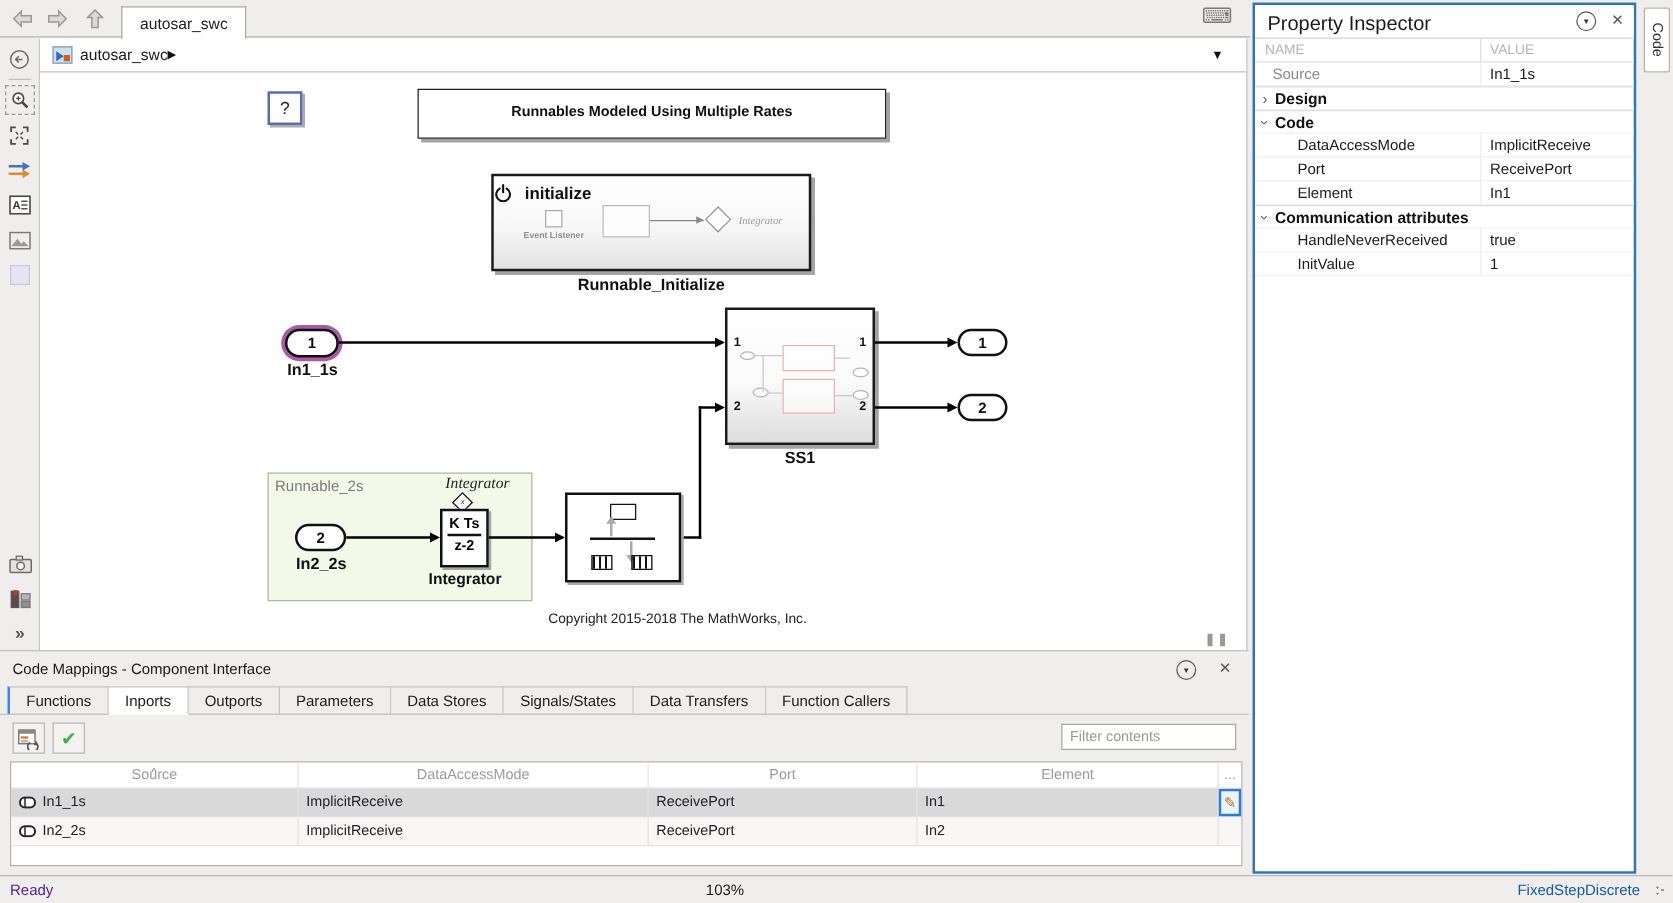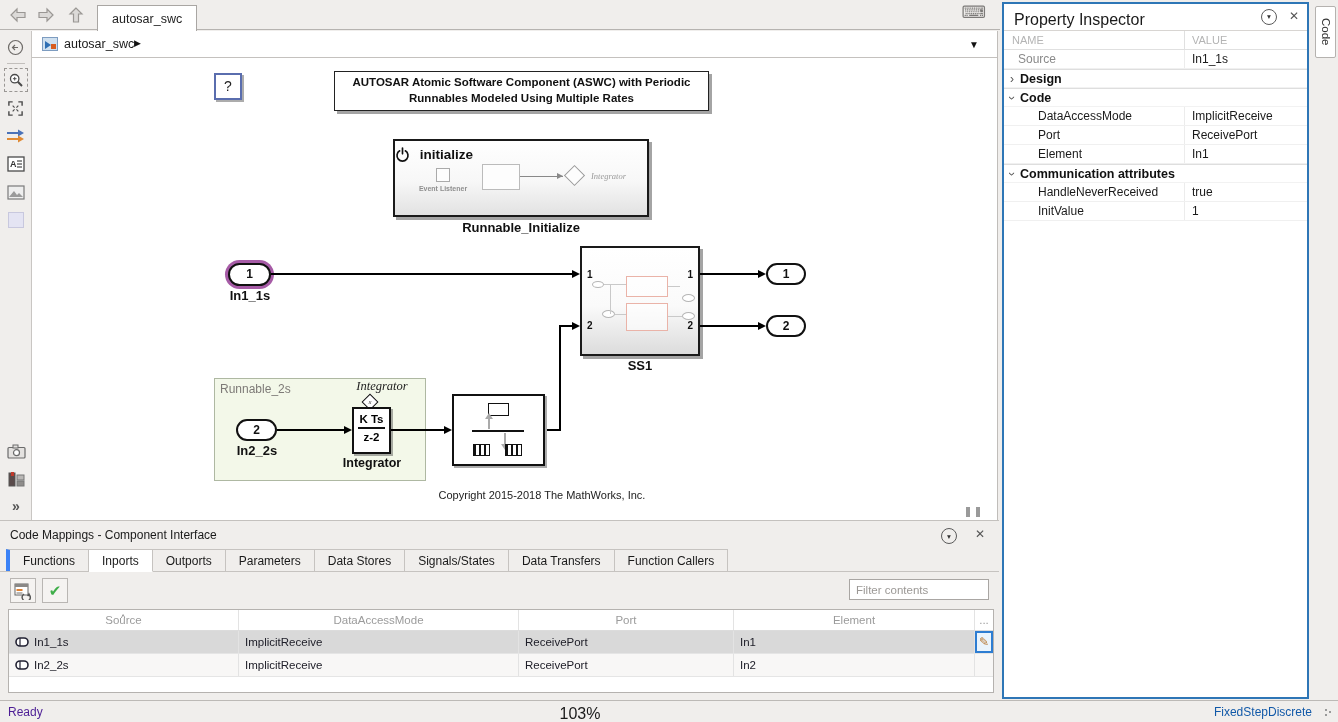--- a/index.html
+++ b/index.html
@@ -94,21 +94,21 @@
   #canvas-grip div { display:inline-block; background:#9a9a9a; margin-right:2px; vertical-align:bottom; }
 
   
   #code-map { position:absolute; left:0; top:520px; width:999px; height:180px; background:#f0eeec; border-top:1px solid #c4c1be; }
   #cm-title { position:absolute; left:10px; top:7px; font-size:12px; color:#1a1a1a; }
   .circle-menu { width:16px; height:16px; border:1px solid #5a5a5a; border-radius:50%; font-size:8px; color:#333; display:flex; align-items:center; justify-content:center; }
   #cm-menu { position:absolute; right:42px; top:7px; }
   #cm-close { position:absolute; right:14px; top:6px; font-size:12px; color:#555; }
   #cm-tabs { position:absolute; left:6px; top:28px; height:23px; display:flex; }
   .cm-tab { padding:0 13px; height:23px; display:flex; align-items:center; font-size:12px; color:#1a1a1a; background:#f0eeec; border:1px solid #c6c3c0; border-left:none; }
-  .cm-tab:first-child { border-left:4px solid #3b82f6; }
+  .cm-tab:first-child { border-left:2px solid #3b82f6; }
   .cm-tab.active { background:#fff; border-bottom:1px solid #fff; position:relative; z-index:2; }
   #cm-tabline { position:absolute; left:0; top:50px; width:999px; height:1px; background:#c6c3c0; }
   .tool-btn { position:absolute; top:57px; width:26px; height:25px; border:1px solid #b9b6b3; background:#f5f3f1; display:flex; align-items:center; justify-content:center; }
   #tb-update { left:10px; } #tb-validate { left:42px; font-size:15px; color:#3fae49; }
   #filter-box { position:absolute; right:10px; top:58px; width:140px; height:21px; border:1px solid #a9a6a3; background:#fff; font-size:11.5px; padding:0 6px; color:#333; font-family:"Liberation Sans",sans-serif; }
   #filter-box::placeholder { color:#9b9895; }
 
   #cm-table { position:absolute; left:8px; top:88px; width:986px; height:84px; background:#fff; border:1px solid #b5b2af; }
   .cm-hrow { display:flex; height:21px; border-bottom:1px solid #dcdcdc; position:relative; }
   .cm-hcell { font-size:11.5px; color:#9b9b9b; text-align:center; line-height:20px; border-right:1px solid #e3e3e3; position:relative; }
@@ -141,21 +141,21 @@
   .pigroup .chev.open { transform:rotate(90deg); }
   .pigroup .gname { font-weight:bold; font-size:12.5px; color:#111; }
 
   
   #right-strip { position:absolute; left:1311px; top:0; width:27px; height:700px; background:#f0eeec; }
   #code-side-tab { position:absolute; left:4px; top:6px; width:21px; height:52px; background:#fff; border:1px solid #b5b2af; border-radius:2px; display:flex; align-items:center; justify-content:center; }
   #code-side-tab span { writing-mode:vertical-lr; font-size:11.5px; color:#333; }
 
   #status { position:absolute; left:0; top:700px; width:1338px; height:22px; background:#f0eeec; border-top:1px solid #bcb9b6; }
   #st-left { position:absolute; left:8px; top:4px; font-size:12px; color:#4c1d95; }
-  #st-zoom { position:absolute; left:0; top:4px; width:1160px; text-align:center; font-size:16px; color:#1a1a1a; }
+  #st-zoom { position:absolute; left:0; top:4px; width:1160px; text-align:center; font-size:12px; color:#1a1a1a; }
   #st-solver { position:absolute; right:26px; top:4px; font-size:12px; color:#1259a8; }
   #st-grip { position:absolute; right:6px; top:7px; width:8px; height:9px;
              background:radial-gradient(circle 1px at 2px 2px,#9a9a9a 99%,transparent) ,
                         radial-gradient(circle 1px at 6px 4px,#9a9a9a 99%,transparent),
                         radial-gradient(circle 1px at 2px 7px,#9a9a9a 99%,transparent); }
 </style>
 </head>
 <body>
 
 <div id="top-bar">
@@ -250,21 +250,20 @@
     <span id="crumb-text">autosar_swc</span>
     <span id="crumb-arrow">▶</span>
     <span id="crumb-drop">▼</span>
   </div>
 
   <div id="diagram">
 
     <div class="abs" id="help-block">?</div>
 
     <div class="abs shadowed" id="title-block">
-      <span>AUTOSAR Atomic Software Component (ASWC) with Periodic</span>
       <span>Runnables Modeled Using Multiple Rates</span>
     </div>
 
     <div class="abs shadowed" id="init-block">
       <div id="init-head">
         <svg id="power-icon" width="15" height="15" viewBox="0 0 18 18">
             <path d="M5.6 4.6 A6.6 6.6 0 1 0 12.4 4.6" fill="none" stroke="#111" stroke-width="2" stroke-linecap="round"></path>
             <line x1="9" y1="1.2" x2="9" y2="8.2" stroke="#111" stroke-width="2" stroke-linecap="round"></line>
           </svg>
         <span>initialize</span>

